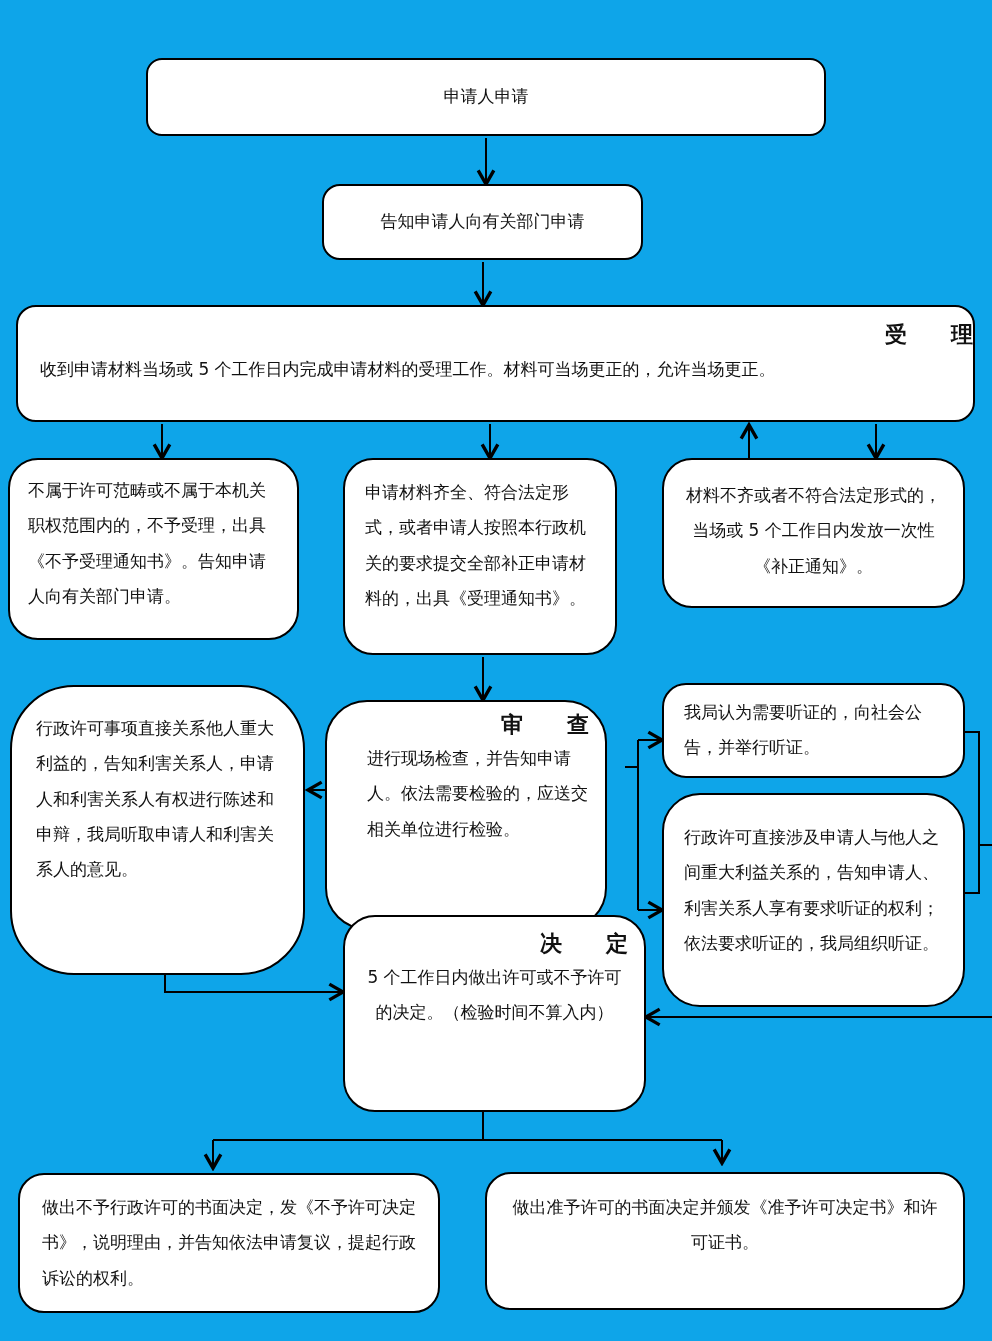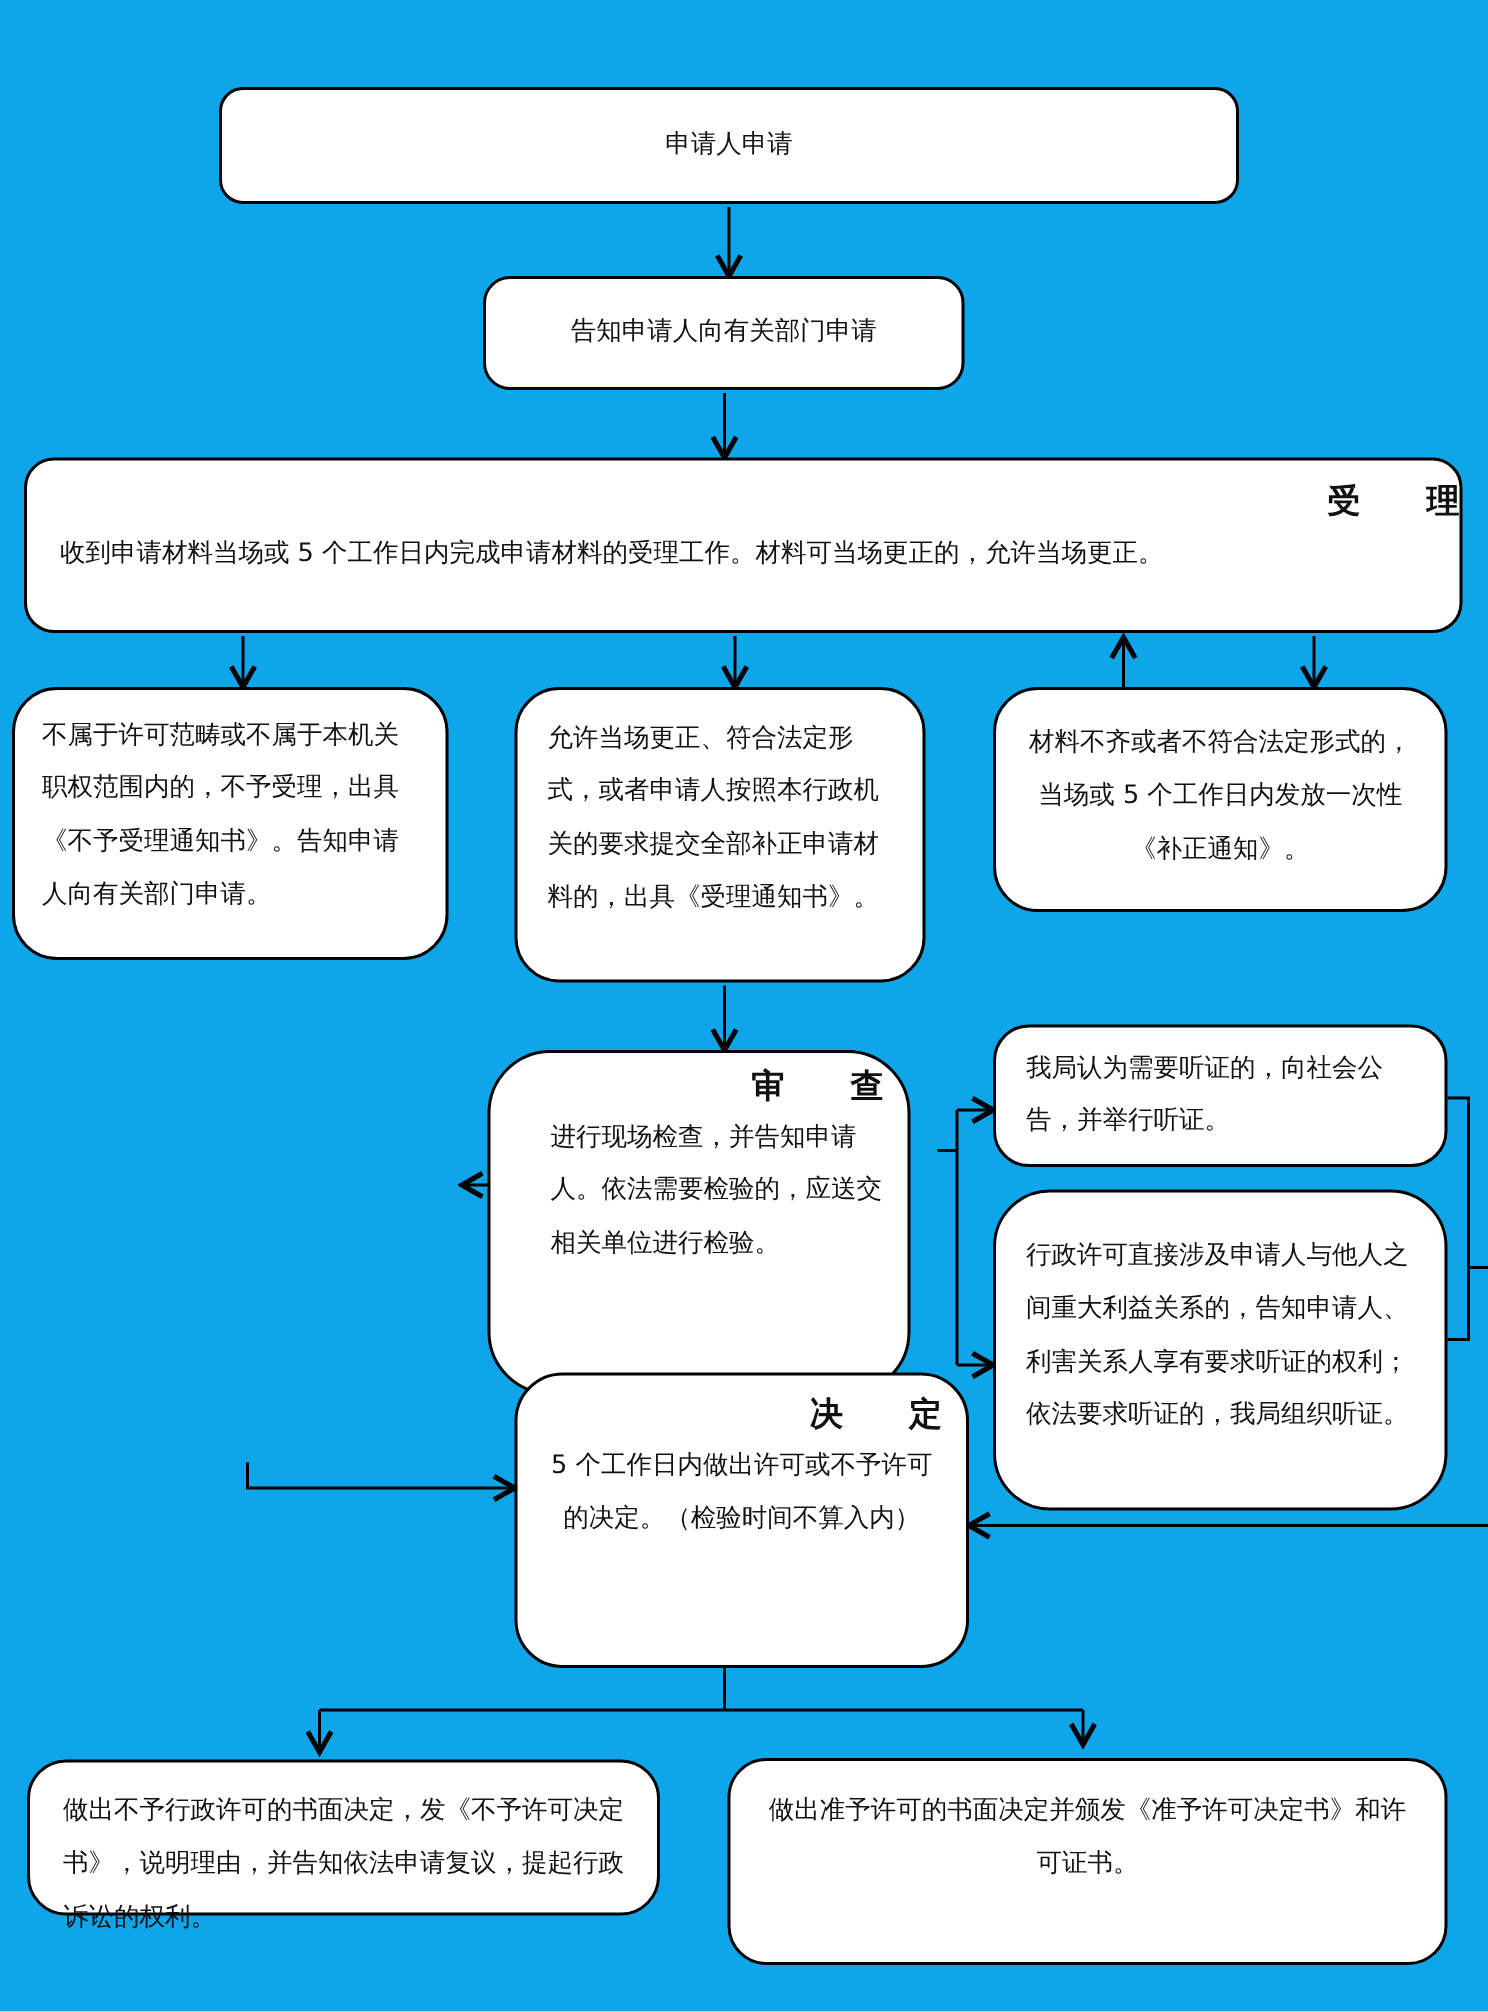--- a/index.html
+++ b/index.html
@@ -33,21 +33,21 @@
   #n-accept .node-body{padding:0 22px;margin-top:5px;line-height:1.6;}
   #n-not-accepted{left:8px;top:458px;width:291px;height:182px;border-radius:30px;padding:13px 18px 0 18px;}
   #n-qualified{left:343px;top:458px;width:274px;height:197px;border-radius:30px;padding:15px 18px 0 20px;}
   #n-incomplete{left:662px;top:458px;width:303px;height:150px;border-radius:30px;padding:18px 14px 0 14px;text-align:center;}
   #n-review{left:325px;top:700px;width:282px;height:230px;border-radius:42px;padding:8px 16px 0 40px;}
   #n-review .node-title{margin-bottom:0;}
   #n-stakeholder{left:10px;top:685px;width:295px;height:290px;border-radius:64px;padding:24px 20px 0 24px;}
   #n-hearing-public{left:662px;top:683px;width:303px;height:95px;border-radius:24px;padding:10px 16px 0 20px;}
   #n-hearing-interest{left:662px;top:793px;width:303px;height:214px;border-radius:38px;padding:25px 16px 0 20px;}
   #n-decision{left:343px;top:915px;width:303px;height:197px;border-radius:32px;padding:12px 16px 0 16px;text-align:center;}
-  #n-deny{left:18px;top:1173px;width:422px;height:104px;border-radius:26px;padding:15px 20px 0 22px;}
+  #n-deny{left:18px;top:1173px;width:422px;height:140px;border-radius:26px;padding:15px 20px 0 22px;}
   #n-grant{left:485px;top:1172px;width:480px;height:138px;border-radius:26px;padding:16px 24px 0 24px;text-align:center;}
 </style>
 </head>
 <body>
 
 <div class="canvas">
 
   <svg class="connectors" width="992" height="1341" viewBox="0 0 992 1341" xmlns="http://www.w3.org/2000/svg">
     <defs>
       <marker id="arr" viewBox="0 0 12 12" refX="10.2" refY="6" markerWidth="10" markerHeight="10" orient="auto">
@@ -88,32 +88,35 @@
   <div class="node" id="n-accept">
     <div class="node-title">受　　理</div>
     <div class="node-body">收到申请材料当场或 5 个工作日内完成申请材料的受理工作。材料可当场更正的，允许当场更正。</div>
   </div>
 
   <div class="node" id="n-not-accepted">
     <span>不属于许可范畴或不属于本机关职权范围内的，不予受理，出具《不予受理通知书》。告知申请人向有关部门申请。</span>
   </div>
 
   <div class="node" id="n-qualified">
-    <span>允许当场更正、符合法定形式，或者申请人按照本行政机关的要求提交全部补正申请材料的，出具《受理通知书》。</span>
+    <span>申请材料齐全、符合法定形式，或者申请人按照本行政机关的要求提交全部补正申请材料的，出具《受理通知书》。</span>
   </div>
 
   <div class="node" id="n-incomplete">
     <span>材料不齐或者不符合法定形式的，当场或 5 个工作日内发放一次性《补正通知》。</span>
   </div>
 
   <div class="node" id="n-review">
     <div class="node-title">审　　查</div>
     <div class="node-body">进行现场检查，并告知申请人。依法需要检验的，应送交相关单位进行检验。</div>
   </div>
 
+  <div class="node" id="n-stakeholder">
+    <span>行政许可事项直接关系他人重大利益的，告知利害关系人，申请人和利害关系人有权进行陈述和申辩，我局听取申请人和利害关系人的意见。</span>
+  </div>
 
   <div class="node" id="n-hearing-public">
     <span>我局认为需要听证的，向社会公告，并举行听证。</span>
   </div>
 
   <div class="node" id="n-hearing-interest">
     <span>行政许可直接涉及申请人与他人之间重大利益关系的，告知申请人、利害关系人享有要求听证的权利；依法要求听证的，我局组织听证。</span>
   </div>
 
   <div class="node" id="n-decision">

